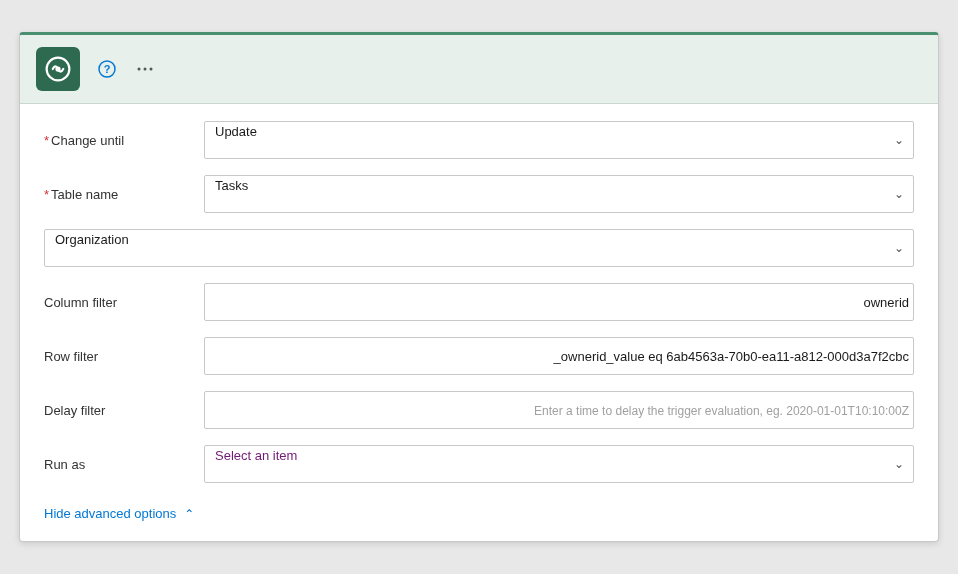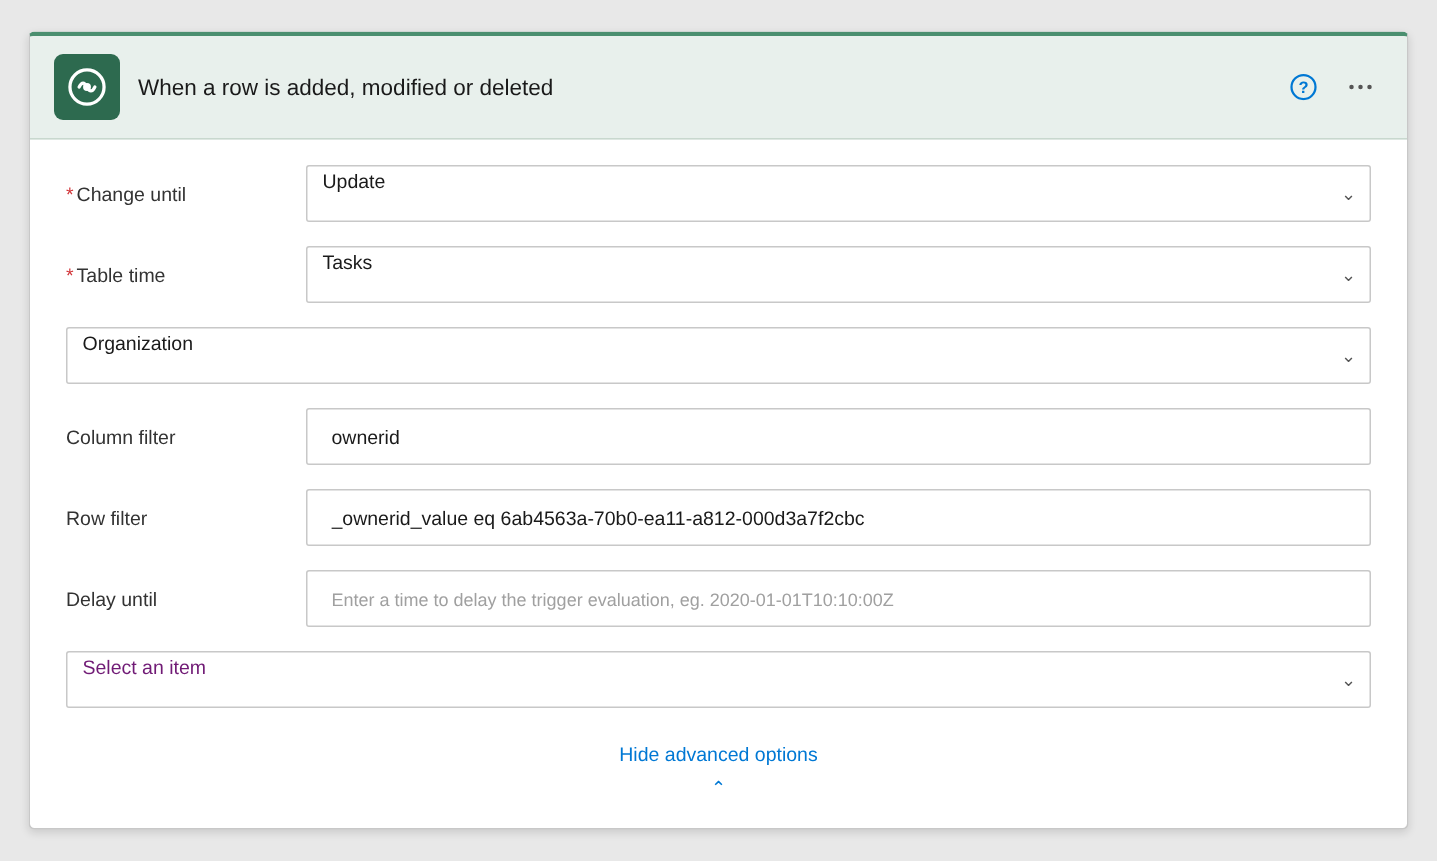--- a/index.html
+++ b/index.html
@@ -98,25 +98,26 @@
     .form-label .required {
       color: #d13438;
       margin-right: 2px;
     }
 
     .form-control {
       flex: 1;
       height: 38px;
       border: 1px solid #c8c8c8;
       border-radius: 2px;
-      padding: 0 16px;
+      padding: 0 4px;
       font-size: 13px;
       color: #1a1a1a;
       background: #fff;
       outline: none;
+      text-align: right;
     }
 
     .form-control::placeholder {
       color: #a0a0a0;
       font-size: 12px;
     }
 
     .select-wrapper {
       flex: 1;
       position: relative;
@@ -146,21 +147,20 @@
       color: #555;
       font-size: 12px;
     }
 
     .hide-advanced {
       display: flex;
       align-items: center;
       gap: 8px;
       margin-top: 6px;
       padding: 8px 0;
-      flex-direction: column;
     }
 
     .hide-advanced-link {
       color: #0078d4;
       font-size: 13px;
       cursor: pointer;
       text-decoration: none;
       border: none;
       background: none;
       padding: 0;
@@ -177,21 +177,20 @@
 <div class="card">
   <div class="card-header">
     <div class="header-icon">
 
       <svg viewBox="0 0 32 32" fill="none" xmlns="http://www.w3.org/2000/svg">
         <circle cx="16" cy="16" r="13" stroke="white" stroke-width="2.5" fill="none"></circle>
         <path d="M10 16 Q13 10 16 16 Q19 22 22 16" stroke="white" stroke-width="2.5" fill="none" stroke-linecap="round"></path>
         <circle cx="16" cy="16" r="3" fill="white"></circle>
       </svg>
     </div>
-    <span class="header-title">When a row is added, modified or deleted</span>
     <div class="header-actions">
       <button class="icon-btn" title="Help">
         <svg width="18" height="18" viewBox="0 0 18 18">
           <circle cx="9" cy="9" r="8" stroke="#0078d4" stroke-width="1.5" fill="none"></circle>
           <text x="9" y="13" text-anchor="middle" font-size="11" fill="#0078d4" font-family="Segoe UI, Arial" font-weight="600">?</text>
         </svg>
       </button>
       <button class="icon-btn" title="More options">
         <svg width="18" height="18" viewBox="0 0 18 18">
           <circle cx="3" cy="9" r="1.5" fill="#555"></circle>
@@ -211,21 +210,21 @@
       <div class="select-wrapper">
         <div class="select-display">
           <span>Update</span>
         </div>
         <span class="select-chevron">⌄</span>
       </div>
     </div>
 
     <div class="form-row">
       <div class="form-label">
-        <span class="required">*</span><span>Table time</span>
+        <span class="required">*</span><span>Table name</span>
       </div>
       <div class="select-wrapper">
         <div class="select-display">
           <span>Tasks</span>
         </div>
         <span class="select-chevron">⌄</span>
       </div>
     </div>
 
     <div class="form-row">
@@ -246,26 +245,29 @@
 
     <div class="form-row">
       <div class="form-label">
         <span>Row filter</span>
       </div>
       <input class="form-control" type="text" value="_ownerid_value eq 6ab4563a-70b0-ea11-a812-000d3a7f2cbc" style="">
     </div>
 
     <div class="form-row">
       <div class="form-label">
-        <span>Delay until</span>
+        <span>Delay filter</span>
       </div>
       <input class="form-control" type="text" placeholder="Enter a time to delay the trigger evaluation, eg. 2020-01-01T10:10:00Z" style="">
     </div>
 
     <div class="form-row">
+      <div class="form-label">
+        <span>Run as</span>
+      </div>
       <div class="select-wrapper">
         <div class="select-display">
           <span style="color:#701a75;">Select an item</span>
         </div>
         <span class="select-chevron">⌄</span>
       </div>
     </div>
 
     <div class="hide-advanced">
       <button class="hide-advanced-link">

